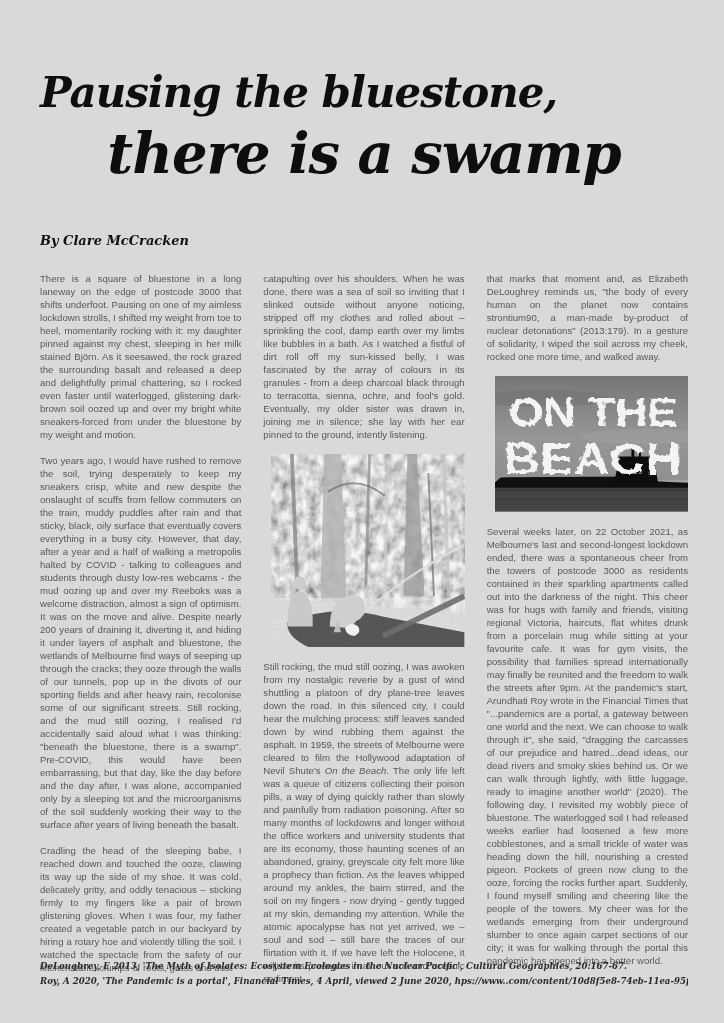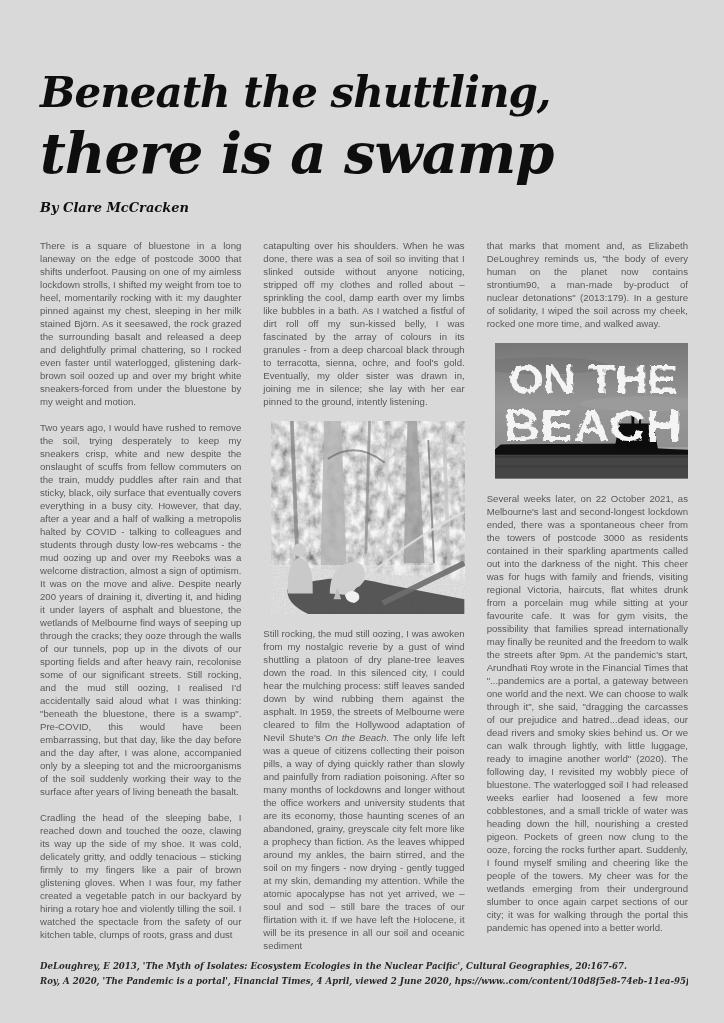--- a/index.html
+++ b/index.html
@@ -22,29 +22,29 @@
     letter-spacing:-1px;
     color:#0e0e0e;
     text-align:left;
   }
   .title-l2 {
     font-family:"DejaVu Serif", serif;
     font-style:italic; font-weight:700;
     font-size:56px; line-height:66px;
     letter-spacing:-1px;
     color:#0e0e0e;
-    text-align:left;
+    text-align:center;
     margin-top:-2px;
   }
   .byline {
     font-family:"DejaVu Serif", serif;
     font-style:italic; font-weight:700;
     font-size:13px;
     color:#111;
-    margin-top:14px;
+    margin-top:47px;
   }
   
   .columns {
     display:flex;
     gap:22px;
     padding:24px 36px 0 40px;
     align-items:flex-start;
   }
   .col { flex:1 1 0; min-width:0; }
   .col p {
@@ -71,21 +71,21 @@
     white-space:nowrap;
     overflow:hidden;
   }
 </style>
 </head>
 <body>
 
 <div class="page">
 
   <header class="header">
-    <div class="title-l1">Beneath the shuttling,</div>
+    <div class="title-l1">Pausing the bluestone,</div>
     <div class="title-l2">there is a swamp</div>
     <div class="byline">By Clare McCracken</div>
   </header>
 
   <main class="columns">
 
     <section class="col">
       <p>There is a square of bluestone in a long laneway on the edge of postcode 3000 that shifts underfoot. Pausing on one of my aimless lockdown strolls, I shifted my weight from toe to heel, momentarily rocking with it: my daughter pinned against my chest, sleeping in her milk stained Björn. As it seesawed, the rock grazed the surrounding basalt and released a deep and delightfully primal chattering, so I rocked even faster until waterlogged, glistening dark-brown soil oozed up and over my bright white sneakers-forced from under the bluestone by my weight and motion.</p>
       <p>Two years ago, I would have rushed to remove the soil, trying desperately to keep my sneakers crisp, white and new despite the onslaught of scuffs from fellow commuters on the train, muddy puddles after rain and that sticky, black, oily surface that eventually covers everything in a busy city. However, that day, after a year and a half of walking a metropolis halted by COVID - talking to colleagues and students through dusty low-res webcams - the mud oozing up and over my Reeboks was a welcome distraction, almost a sign of optimism. It was on the move and alive. Despite nearly 200 years of draining it, diverting it, and hiding it under layers of asphalt and bluestone, the wetlands of Melbourne find ways of seeping up through the cracks; they ooze through the walls of our tunnels, pop up in the divots of our sporting fields and after heavy rain, recolonise some of our significant streets. Still rocking, and the mud still oozing, I realised I'd accidentally said aloud what I was thinking: "beneath the bluestone, there is a swamp". Pre-COVID, this would have been embarrassing, but that day, like the day before and the day after, I was alone, accompanied only by a sleeping tot and the microorganisms of the soil suddenly working their way to the surface after years of living beneath the basalt.</p>
       <p>Cradling the head of the sleeping babe, I reached down and touched the ooze, clawing its way up the side of my shoe. It was cold, delicately gritty, and oddly tenacious – sticking firmly to my fingers like a pair of brown glistening gloves. When I was four, my father created a vegetable patch in our backyard by hiring a rotary hoe and violently tilling the soil. I watched the spectacle from the safety of our kitchen table, clumps of roots, grass and dust</p>

